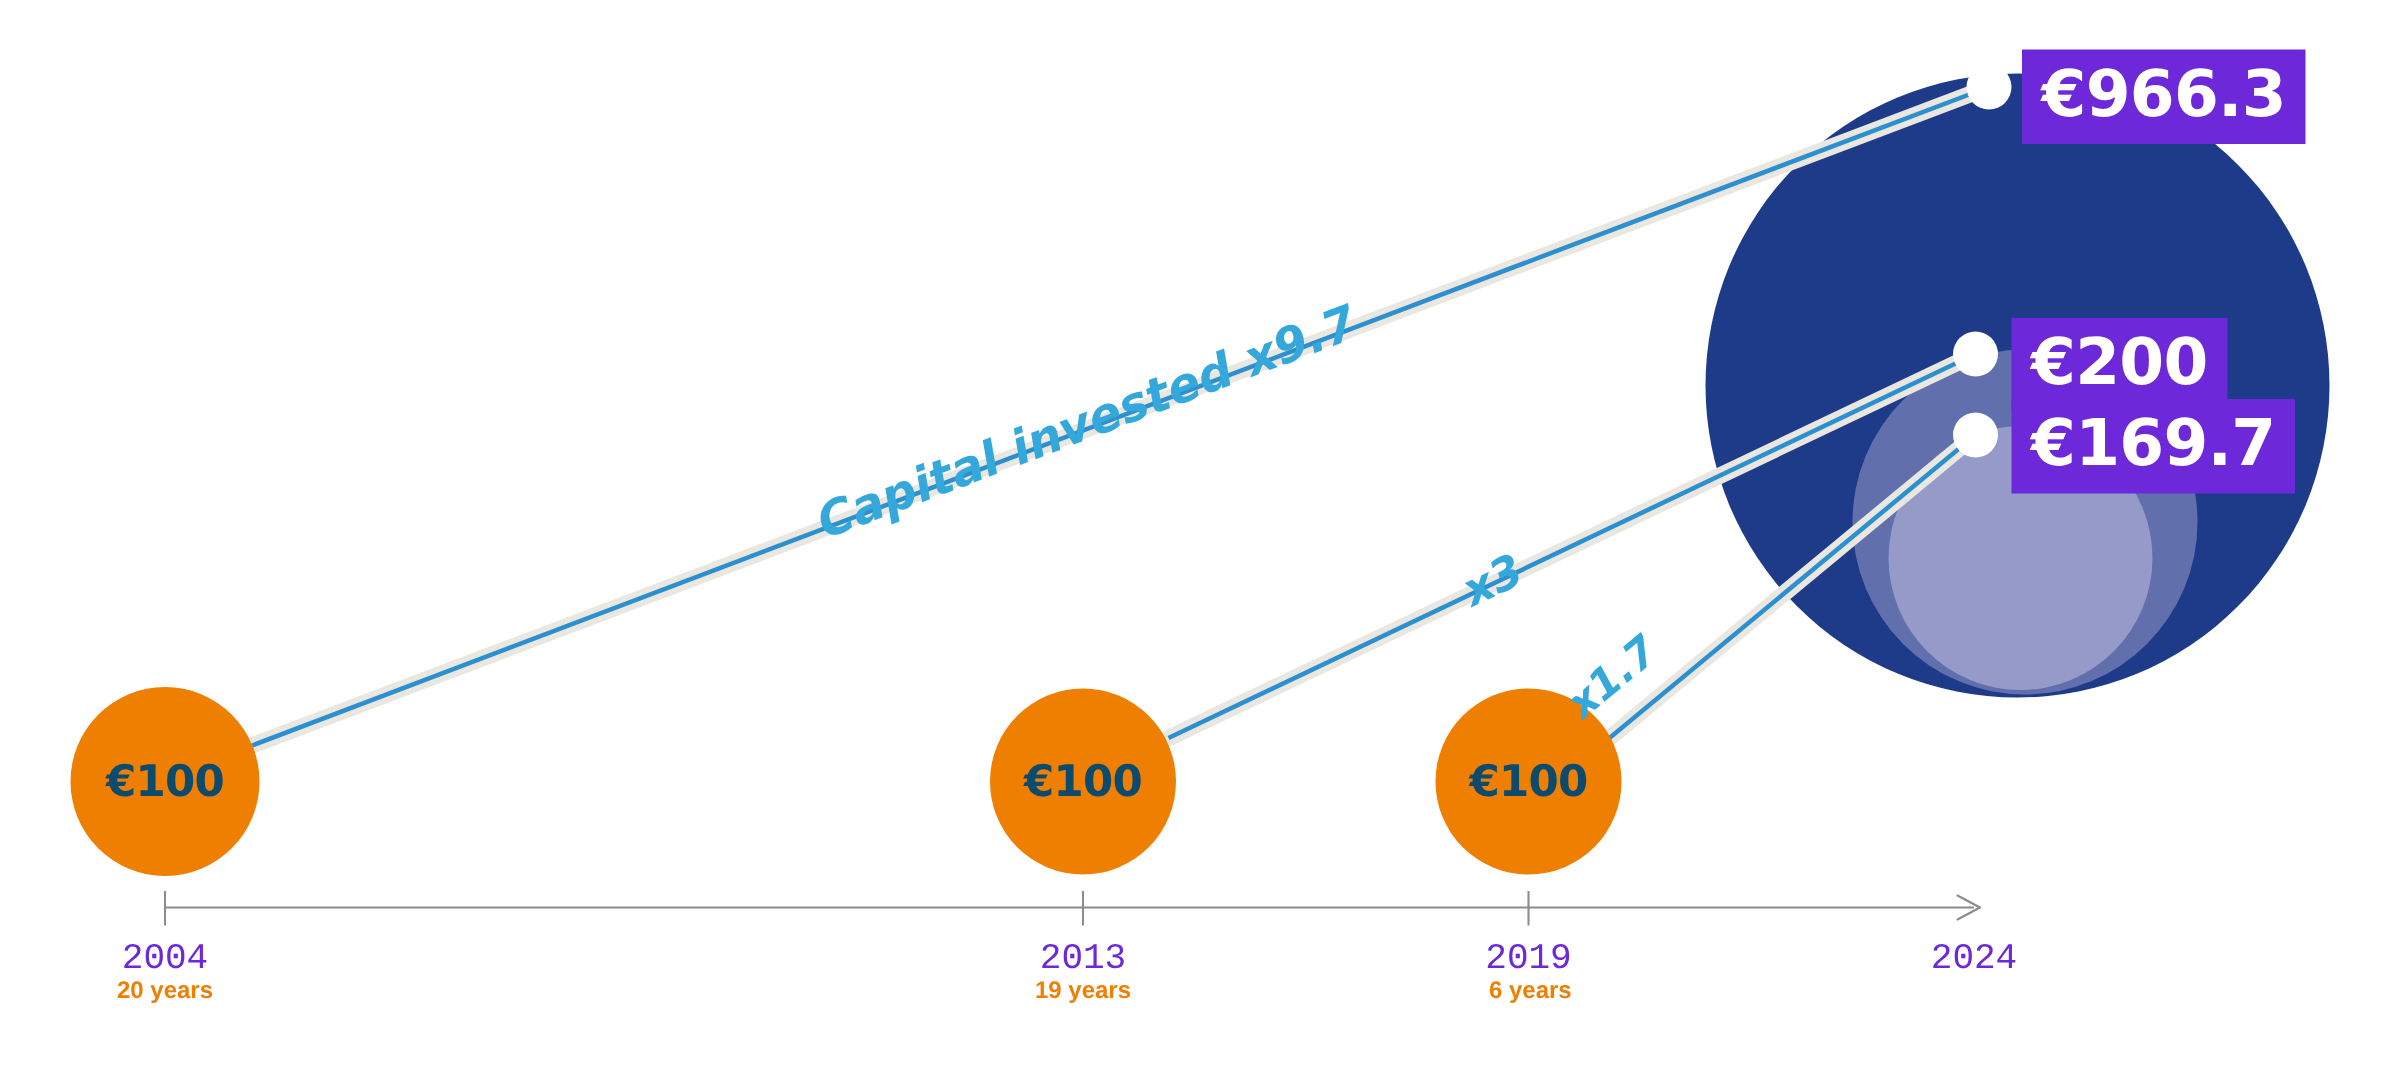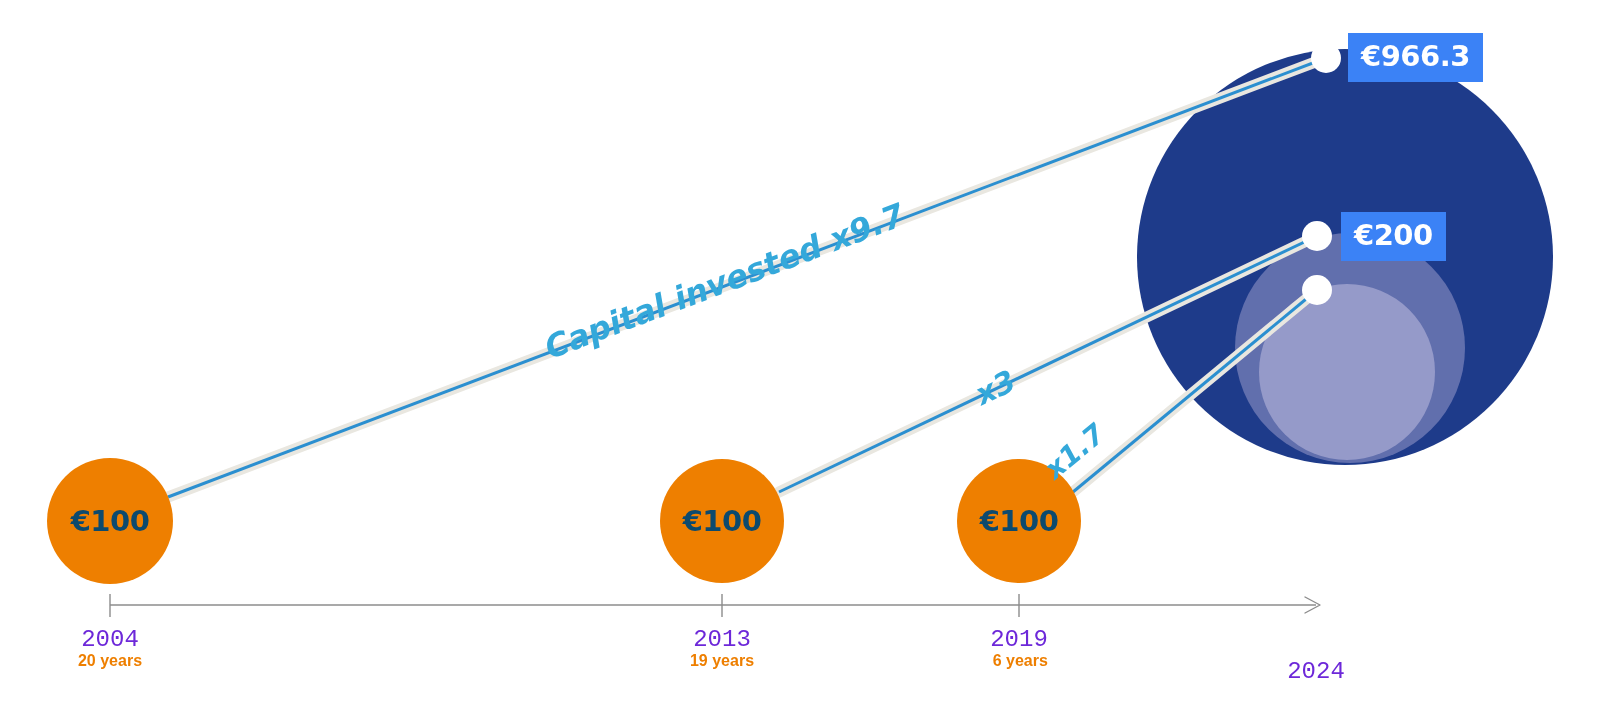--- a/index.html
+++ b/index.html
@@ -20,25 +20,25 @@
   }
   #chart-svg {
     position: absolute;
     left: 0;
     top: 0;
     width: 1600px;
     height: 720px;
   }
   .value-badge {
     position: absolute;
-    background: #3b82f6;
+    background: #6d28d9;
     color: #ffffff;
     font-family: "DejaVu Sans", sans-serif;
     font-weight: bold;
-    font-size: 29px;
+    font-size: 43px;
     letter-spacing: -0.5px;
     line-height: 1;
     padding: 9px 13px 11px 13px;
     white-space: nowrap;
   }
   .node-label {
     position: absolute;
     color: #0c4a6e;
     font-family: "DejaVu Sans", sans-serif;
     font-weight: bold;
@@ -123,35 +123,36 @@
       <line x1="1019" y1="594" x2="1019" y2="617" stroke="#8c8c8c" stroke-width="1.4"></line>
     </g>
   </svg>
 
   <div class="node-label" style="left:110px; top:521px;">€100</div>
   <div class="node-label" style="left:722px; top:521px;">€100</div>
   <div class="node-label" style="left:1019px; top:521px;">€100</div>
 
   <div class="value-badge" style="left:1348px; top:33px;">€966.3</div>
   <div class="value-badge" style="left:1341px; top:212px;">€200</div>
+  <div class="value-badge" style="left:1341px; top:266px;">€169.7</div>
 
   <div class="growth-label" style="left:552px; top:332px; font-size:32px; transform:rotate(-20.8deg);">Capital invested x9.7</div>
   <div class="growth-label" style="left:984px; top:380px; font-size:30px; transform:rotate(-25.5deg);">x3</div>
   <div class="growth-label" style="left:1058px; top:456px; font-size:28px; transform:rotate(-39.6deg);">x1.7</div>
 
   <div class="axis-tick-group" style="left:110px; top:628px;">
     <div class="axis-year">2004</div>
     <div class="axis-span">20 years</div>
   </div>
   <div class="axis-tick-group" style="left:722px; top:628px;">
     <div class="axis-year">2013</div>
     <div class="axis-span">19 years</div>
   </div>
   <div class="axis-tick-group" style="left:1019px; top:628px;">
     <div class="axis-year">2019</div>
     <div class="axis-span">6 years</div>
   </div>
-  <div class="axis-tick-group" style="left:1316px; top:628px;margin-top:32px;">
+  <div class="axis-tick-group" style="left:1316px; top:628px;">
     <div class="axis-year">2024</div>
     <div class="axis-span"></div>
   </div>
 
 </div>
 
 </body></html>

